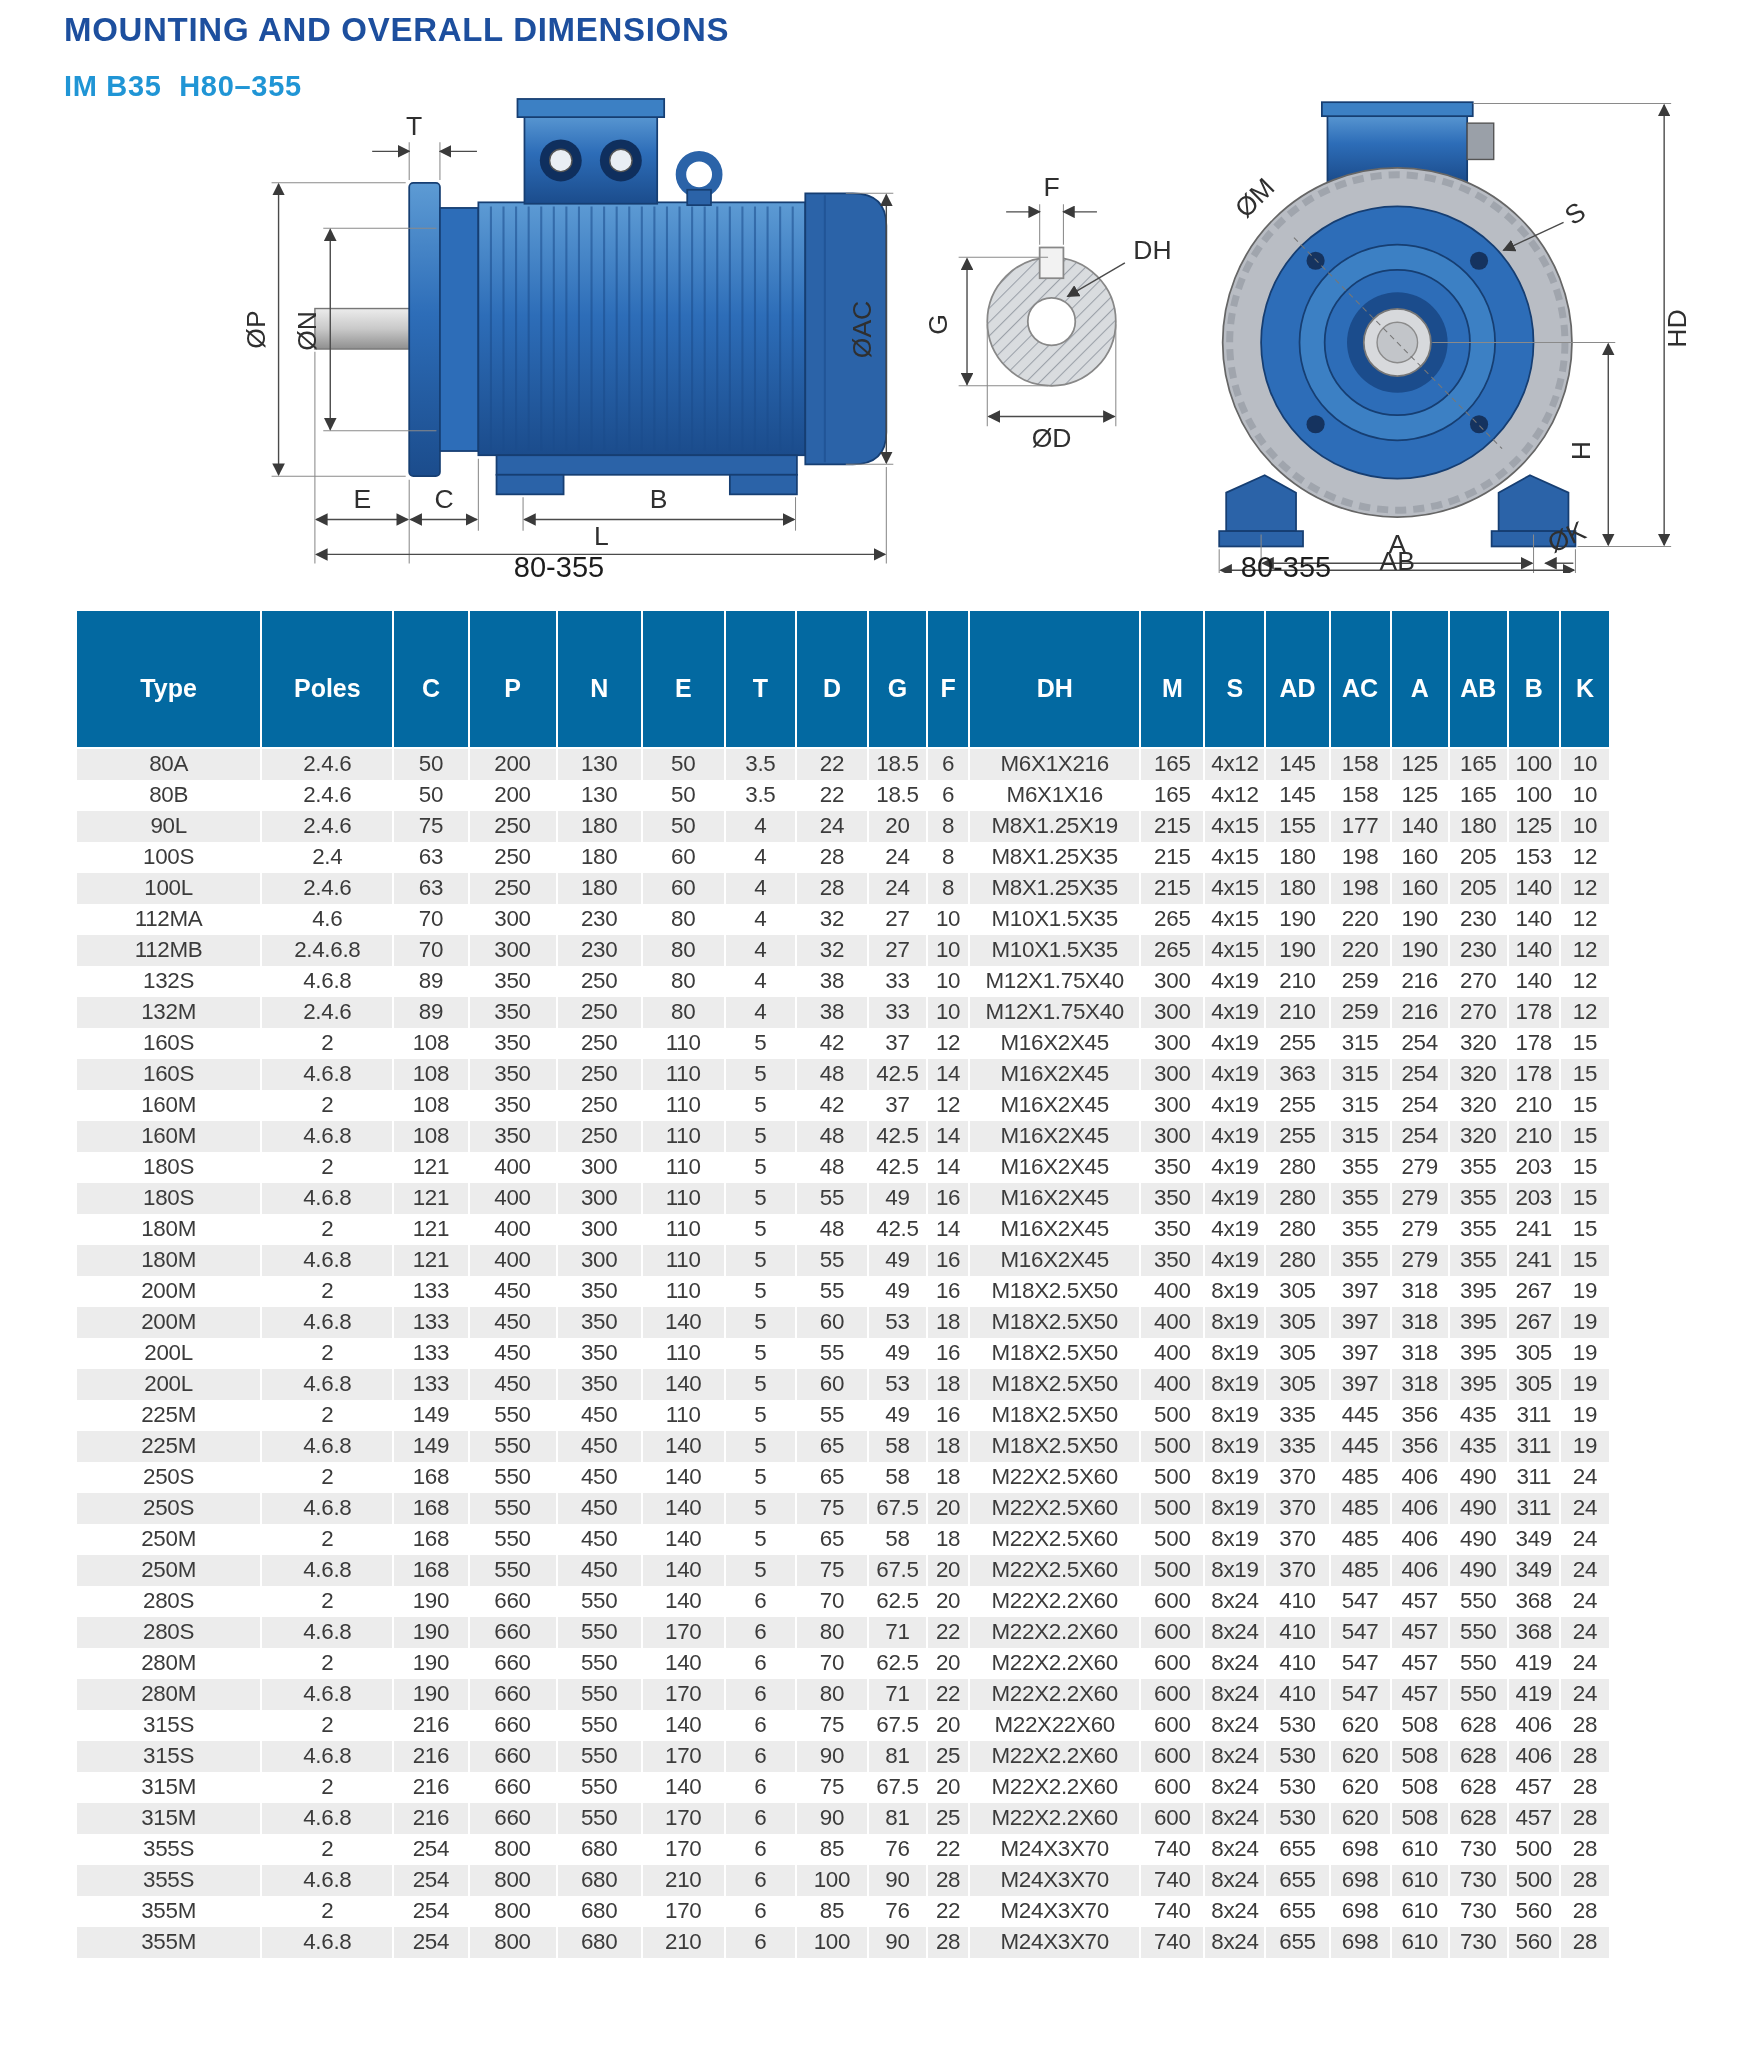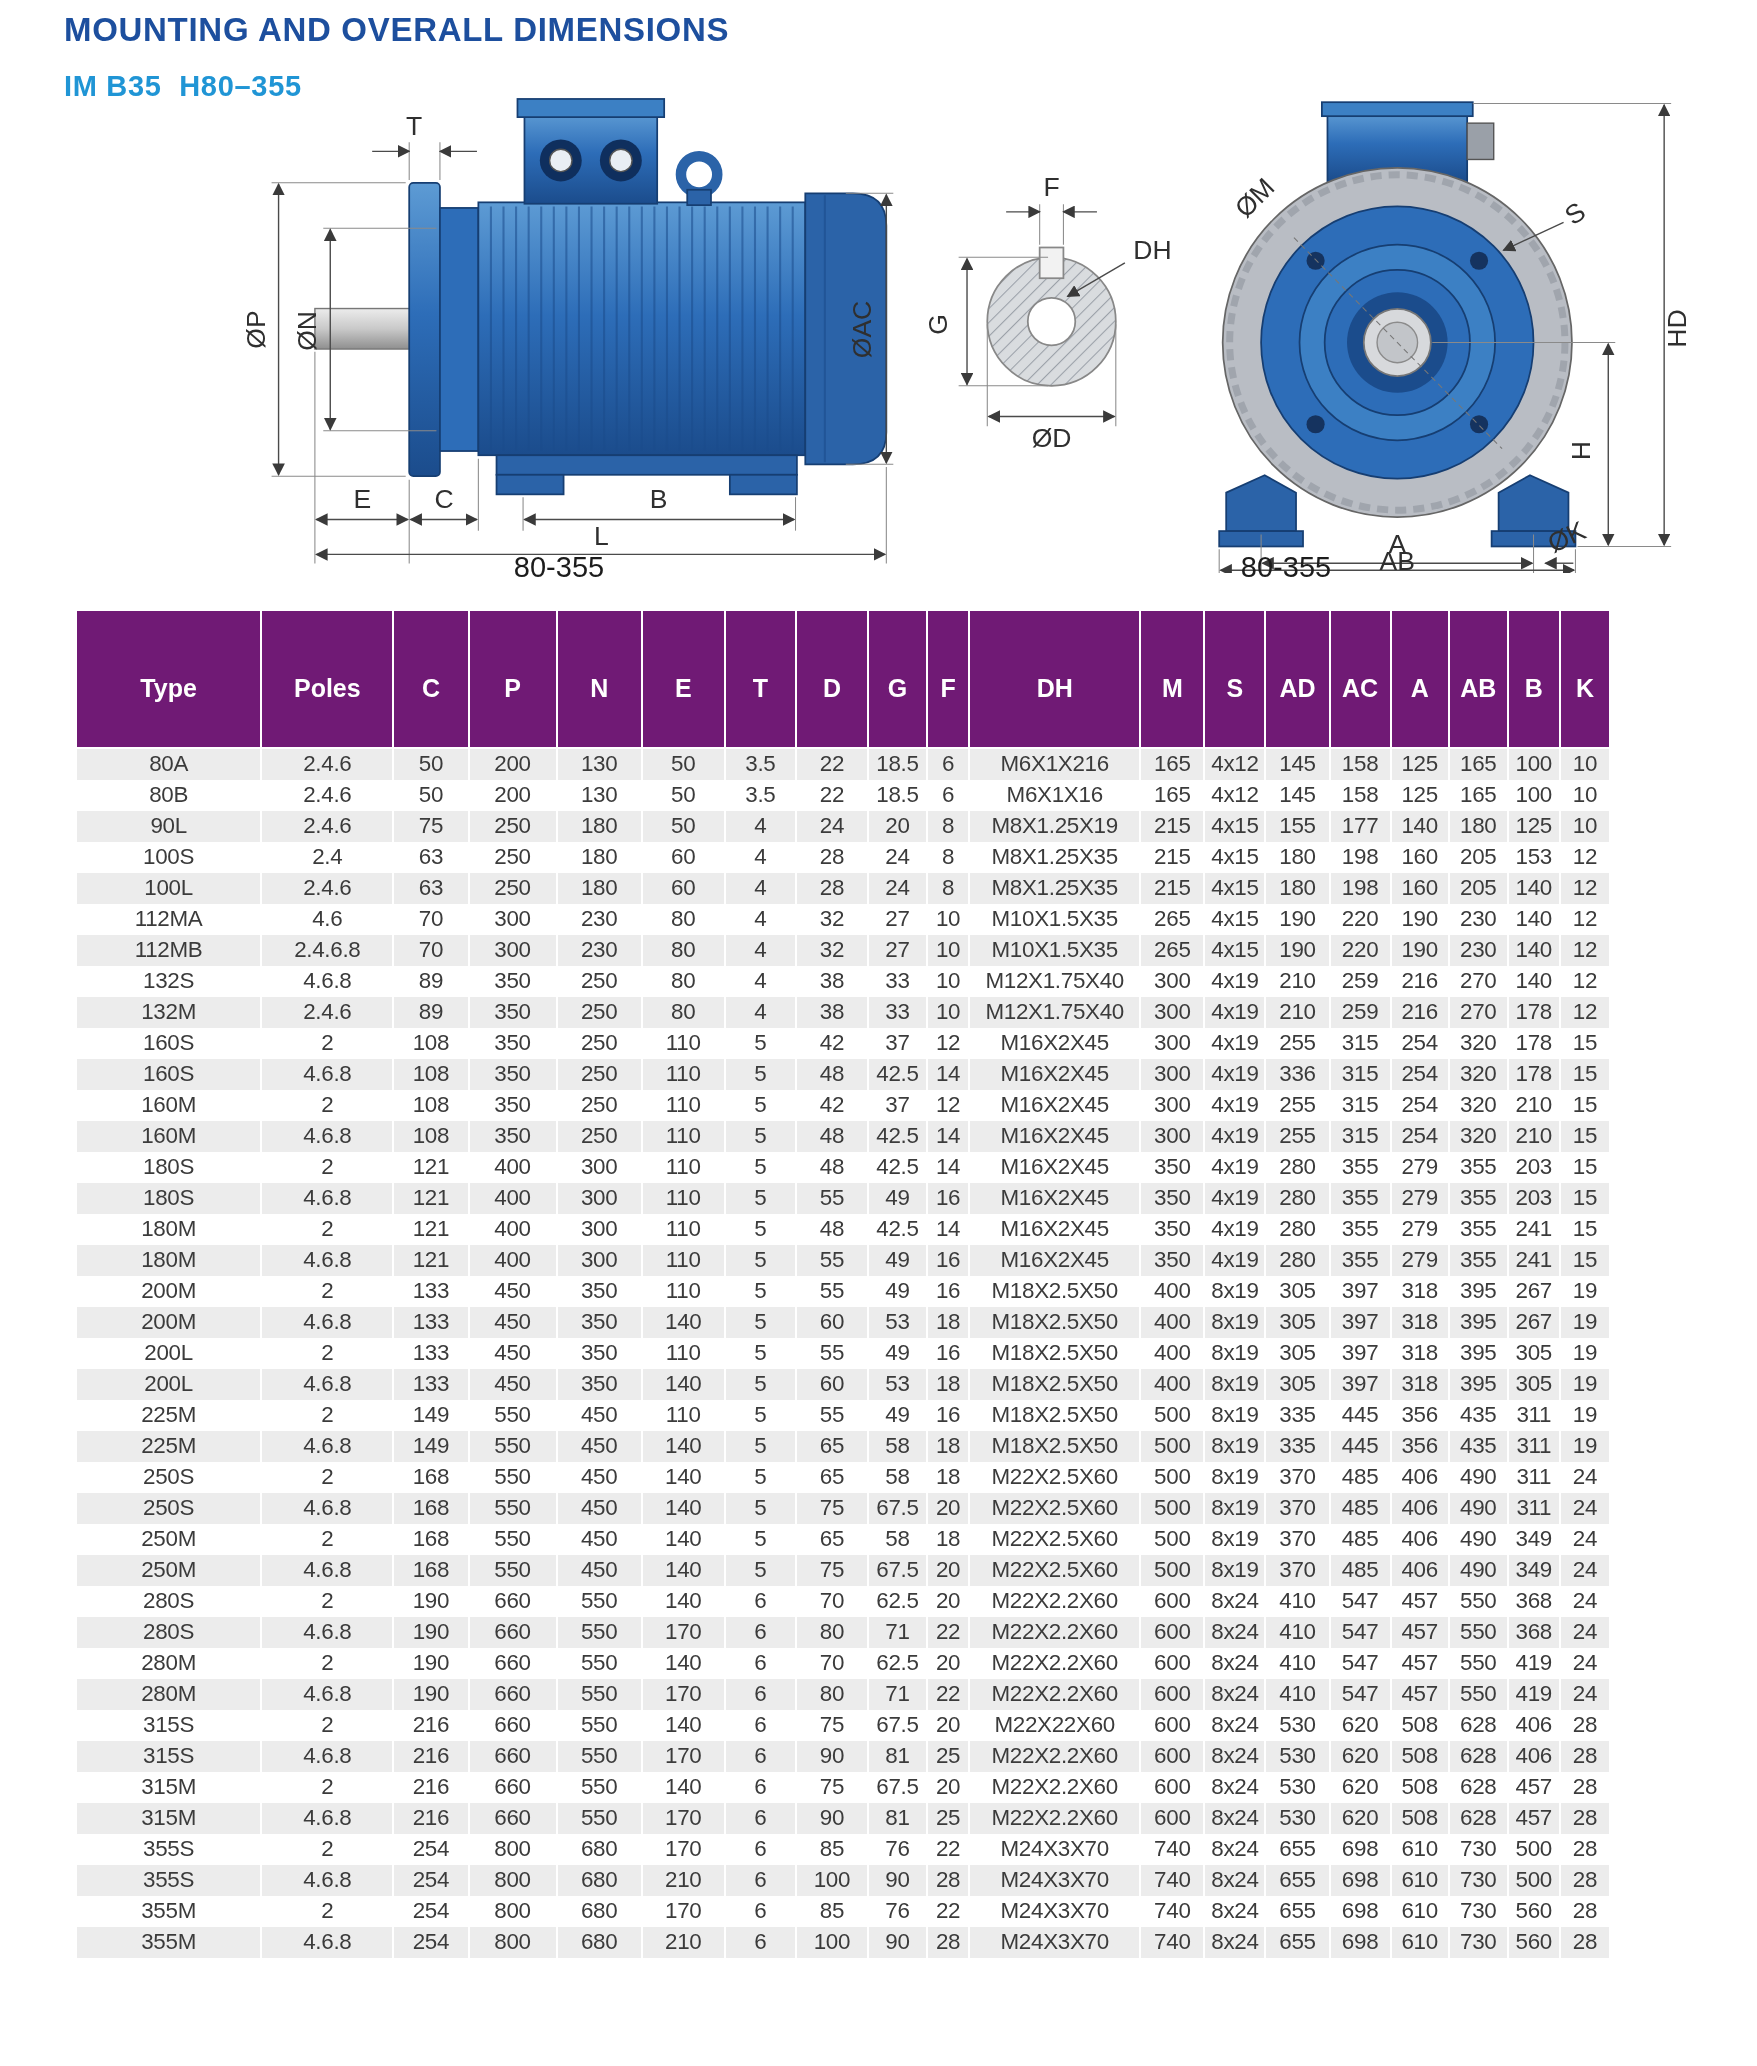--- a/index.html
+++ b/index.html
@@ -15,21 +15,21 @@
   .caption{position:absolute;font-size:29px;font-weight:normal;color:#1c1c1c;
     width:224px;text-align:center;}
 
   .dim-label{font-family:"Liberation Sans",sans-serif;font-size:38px;fill:#2f2f2f;}
   .dim-line{stroke:#4a4a4a;stroke-width:2;fill:none;}
   .ext-line{stroke:#8a8a8a;stroke-width:1.5;fill:none;}
   .outline{stroke:#163e72;stroke-width:2.5;}
 
   #table-wrap{position:absolute;left:77px;top:611px;width:1532px;}
   table{width:100%;border-collapse:collapse;table-layout:fixed;}
-  th{background:#701a75;color:#ffffff;font-size:25px;font-weight:bold;height:115px;
+  th{background:#0369a1;color:#ffffff;font-size:25px;font-weight:bold;height:115px;
      vertical-align:middle;padding-top:19.6px;border-left:2.1px solid #ffffff;
      border-bottom:2.8px solid #ffffff;}
   th:first-child{border-left:none;}
   td{height:31px;font-size:22.4px;color:#3b3b3b;text-align:center;vertical-align:middle;
      border-left:2.1px solid #ffffff;letter-spacing:-0.3px;padding:0;white-space:nowrap;}
   td:first-child{border-left:none;}
   tbody tr:nth-child(odd){background:#ececec;}
   tbody tr:nth-child(even){background:#ffffff;}
 </style>
 </head>
@@ -489,21 +489,21 @@
             <td>350</td>
             <td>250</td>
             <td>110</td>
             <td>5</td>
             <td>48</td>
             <td>42.5</td>
             <td>14</td>
             <td>M16X2X45</td>
             <td>300</td>
             <td>4x19</td>
-            <td>336</td>
+            <td>363</td>
             <td>315</td>
             <td>254</td>
             <td>320</td>
             <td>178</td>
             <td>15</td>
           </tr>
           <tr>
             <td>160M</td>
             <td>2</td>
             <td>108</td>

